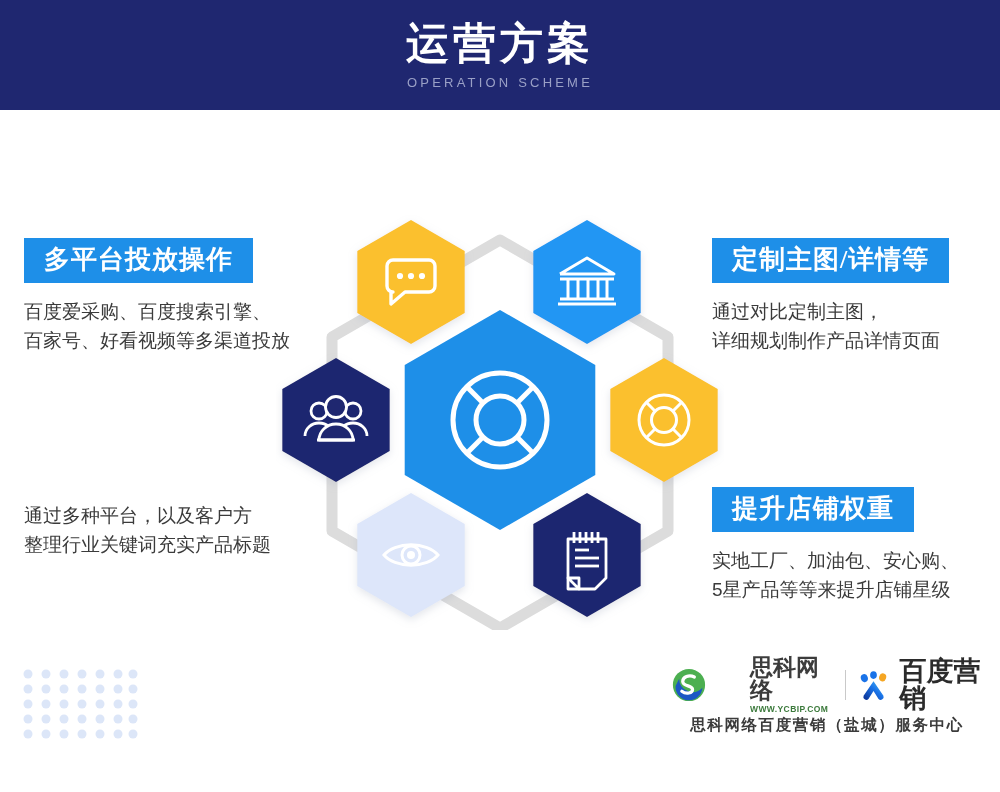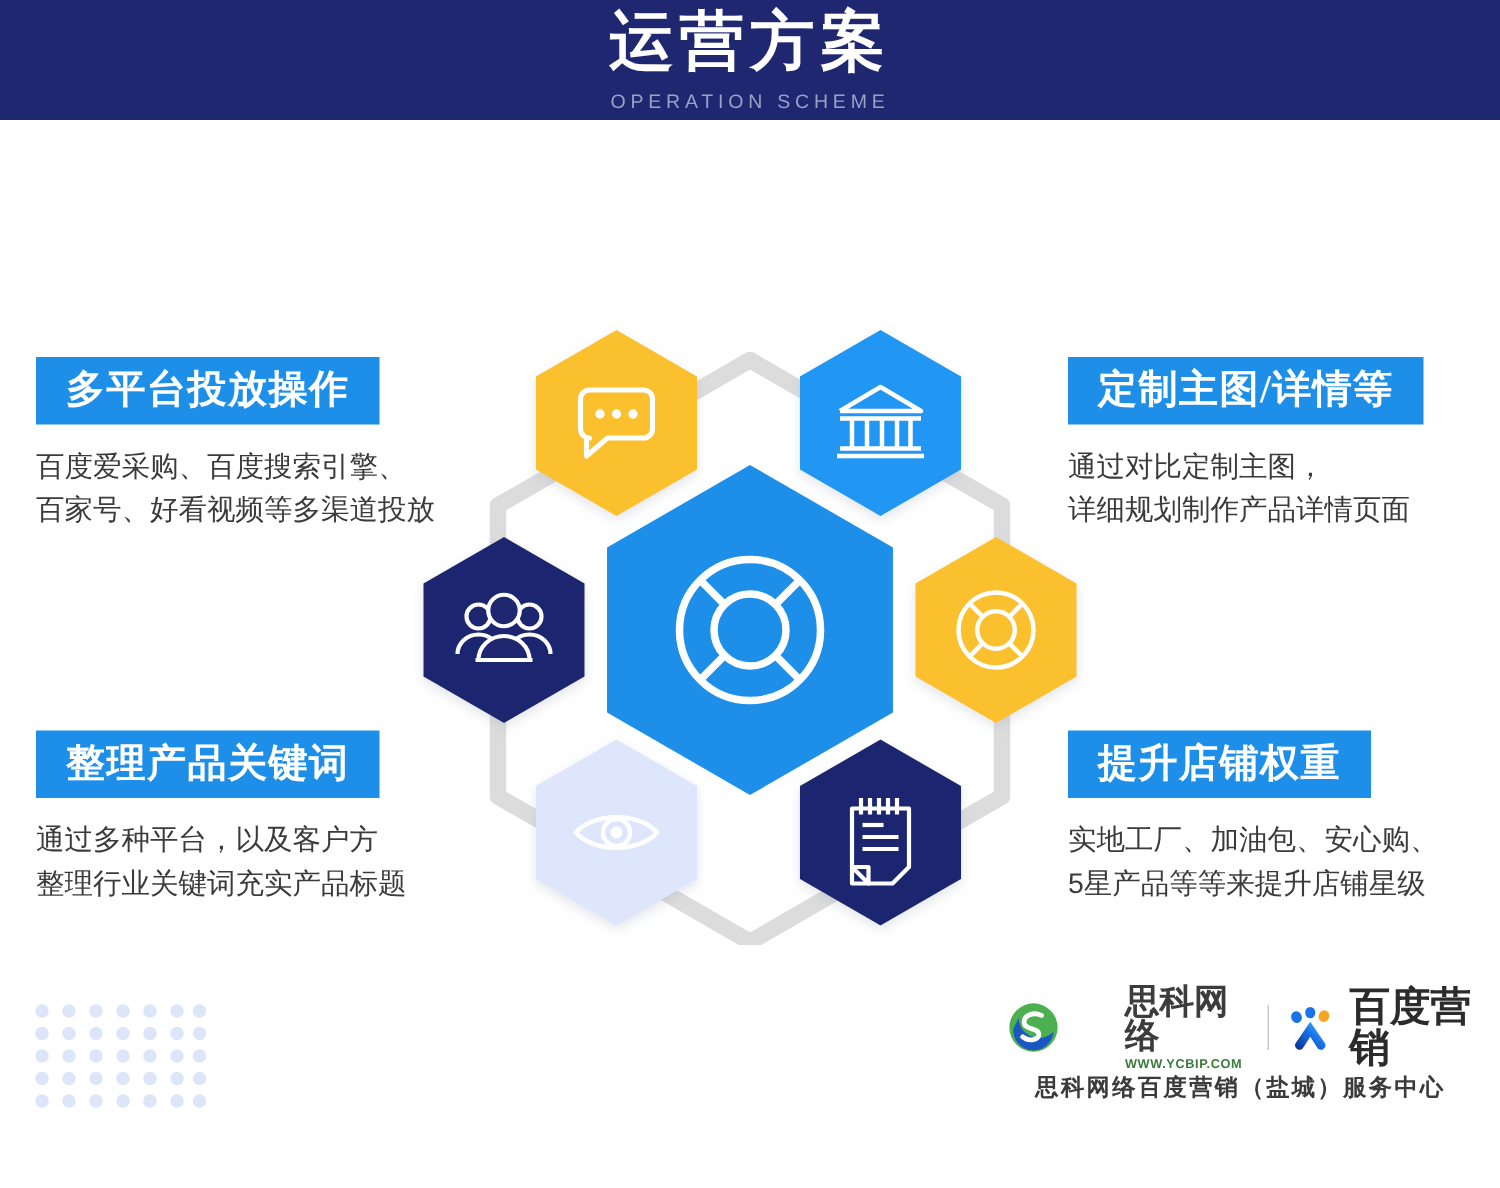--- a/index.html
+++ b/index.html
@@ -5,21 +5,21 @@
   html,body{margin:0;padding:0;}
   body{
     width:1000px;height:792px;
     background:#ffffff;
     font-family:"Liberation Sans","DejaVu Sans",sans-serif;
     overflow:hidden;position:relative;
   }
 
   
   .header{
-    position:absolute;left:0;top:0;width:1000px;height:80px;
+    position:absolute;left:0;top:0;width:1000px;height:110px;
     background:#1f2770;
     display:flex;flex-direction:column;align-items:center;justify-content:center;
   }
   .header-title{
     color:#ffffff;font-size:43px;font-weight:bold;
     letter-spacing:4px;line-height:1;margin:0 0 11px 0;
   }
   .header-sub{
     color:#9aa0c6;font-size:13px;letter-spacing:3.2px;line-height:1;margin:0;
   }
@@ -86,21 +86,20 @@
 
 <div class="block right" id="block-tr">
   <div class="tag">定制主图/详情等</div>
   <div class="desc">
     <div>通过对比定制主图，</div>
     <div>详细规划制作产品详情页面</div>
   </div>
 </div>
 
 <div class="block" id="block-bl">
-  <div class="tag">整理产品关键词</div>
   <div class="desc">
     <div>通过多种平台，以及客户方</div>
     <div>整理行业关键词充实产品标题</div>
   </div>
 </div>
 
 <div class="block right" id="block-br">
   <div class="tag">提升店铺权重</div>
   <div class="desc">
     <div>实地工厂、加油包、安心购、</div>

